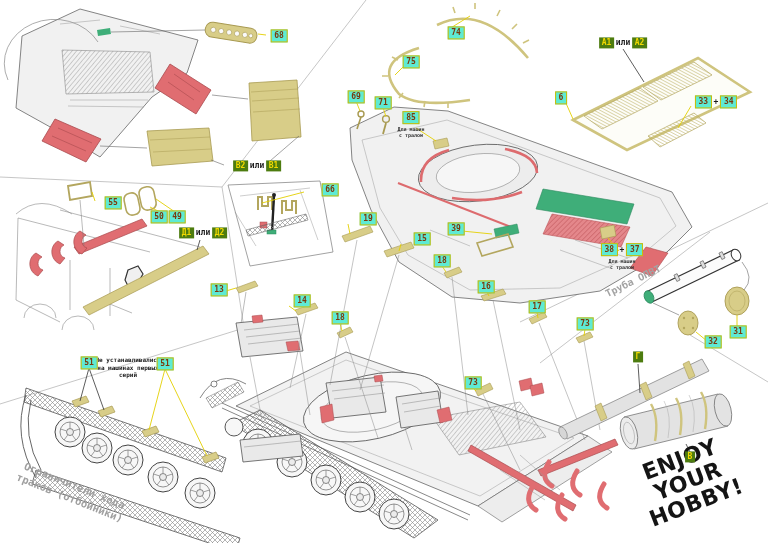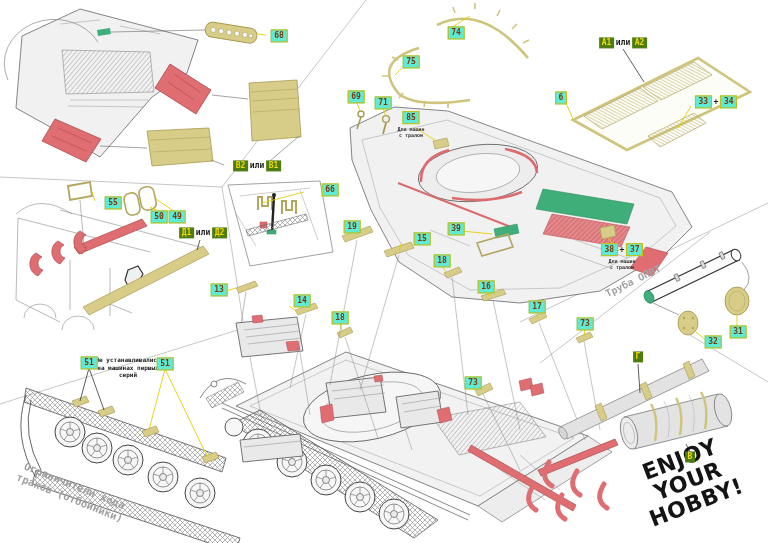--- a/index.html
+++ b/index.html
@@ -326,21 +326,21 @@
     </div>
     <div class="badge-wrap" style="left: 330px; top: 190px;">
       <div class="badge num">66</div>
     </div>
     <div class="badge-wrap" style="left: 219px; top: 290px; align-items: flex-end;">
       <div class="badge num">13</div>
     </div>
     <div class="badge-wrap" style="left: 289px; top: 301px; margin-left: 13px;">
       <div class="badge num">14</div>
     </div>
-    <div class="badge-wrap" style="left: 352px; top: 219px; margin-top: 8px;">
+    <div class="badge-wrap" style="left: 368px; top: 219px;">
       <div class="badge num">19</div>
     </div>
     <div class="badge-wrap" style="left: 401px; top: 239px; padding-left: 42px;">
       <div class="badge num">15</div>
     </div>
     <div class="badge-wrap" style="left: 442px; top: 261px;">
       <div class="badge num">18</div>
     </div>
     <div class="badge-wrap" style="left: 486px; top: 287px;">
       <div class="badge num">16</div>

